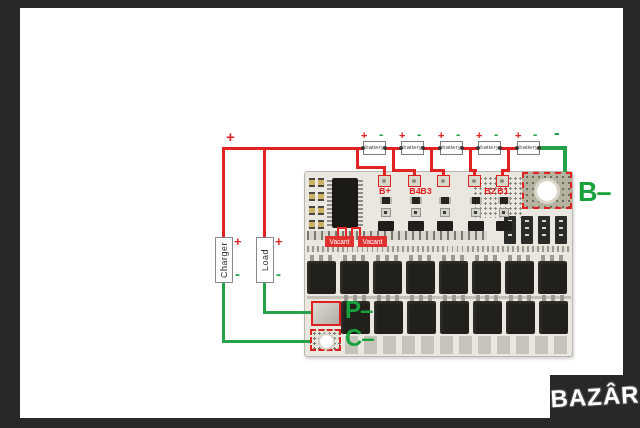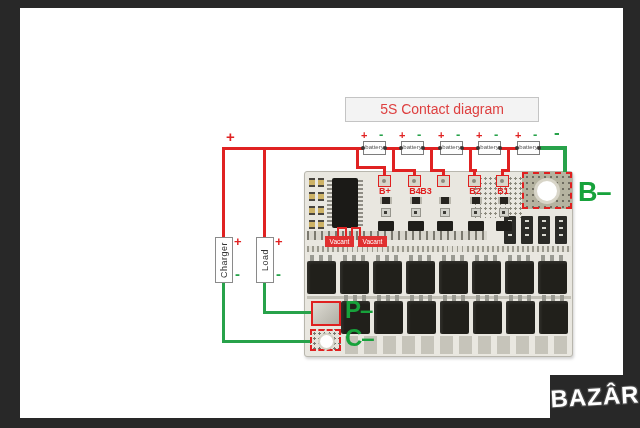--- a/index.html
+++ b/index.html
@@ -145,21 +145,20 @@
     <div class="fet row2" style="left:36px;"></div>
     <div class="fet row2" style="left:69px;"></div>
     <div class="fet row2" style="left:102px;"></div>
     <div class="fet row2" style="left:135px;"></div>
     <div class="fet row2" style="left:168px;"></div>
     <div class="fet row2" style="left:201px;"></div>
     <div class="fet row2" style="left:234px;"></div>
     <div class="tabs"></div>
   </div>
 
-  <div id="title-box">5S Contact diagram</div>
 
   <div class="wr" style="left:222px;top:147px;width:319px;height:3px;"></div>
   <div class="wr" style="left:222px;top:147px;width:3px;height:90px;"></div>
   <div class="wr" style="left:263px;top:147px;width:3px;height:90px;"></div>
   <span class="plus" style="left:226px;top:129px;font-size:15px;">+</span>
 
   <div class="wr" style="left:356px;top:147px;width:3px;height:21px;"></div>
   <div class="wr" style="left:356px;top:166px;width:30px;height:3px;"></div>
   <div class="wr" style="left:383px;top:166px;width:3px;height:11px;"></div>
   <div class="wr" style="left:392px;top:147px;width:3px;height:24px;"></div>
@@ -218,21 +217,21 @@
     </div>
   <div class="bpad" style="left:468px;">
       <i></i>
     </div>
   <div class="bpad" style="left:496px;">
       <i></i>
     </div>
   <div class="plbl" style="left:375px;">B+</div>
   <div class="plbl" style="left:405px;">B4</div>
   <div class="plbl" style="left:416px;">B3</div>
-  <div class="plbl" style="left:465px;">B2</div>
+  <div class="plbl" style="left:480px;">B2</div>
   <div class="plbl" style="left:493px;">B1</div>
 
   <div class="vbox" style="left:215px;">
     <span>Charger</span>
   </div>
   <div class="vbox" style="left:256px;">
     <span>Load</span>
   </div>
   <span class="plus" style="left:234px;top:235px;font-size:13px;">+</span>
   <span class="minus" style="left:235px;top:266px;font-size:15px;">-</span>

